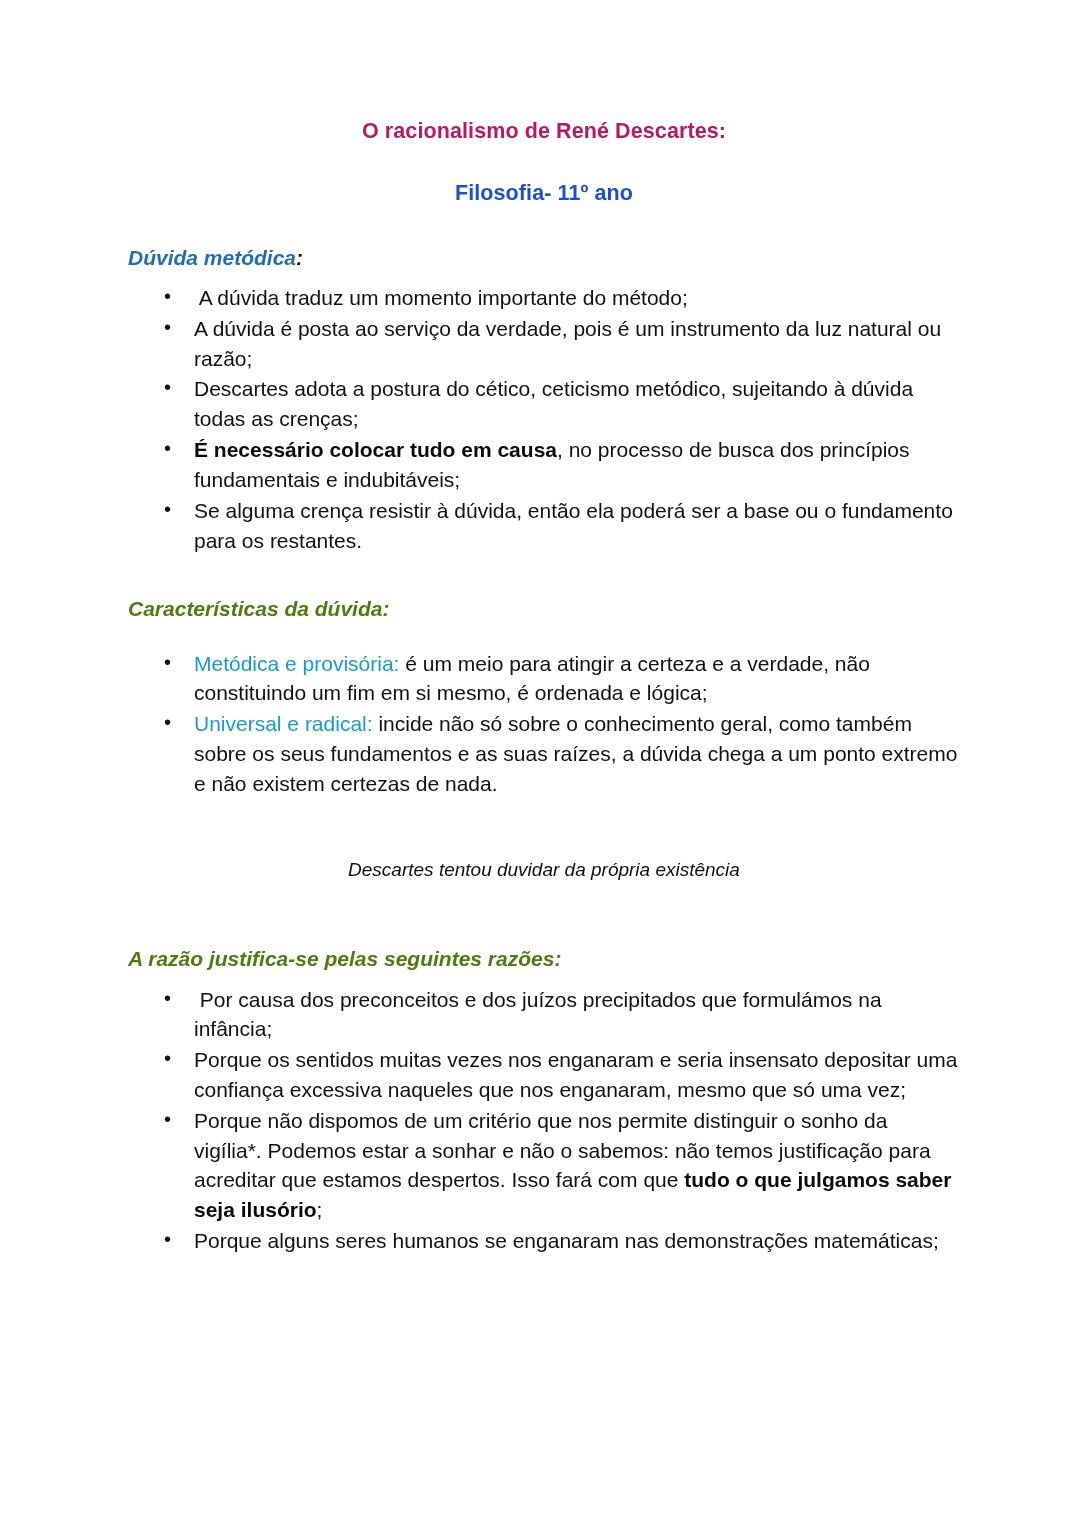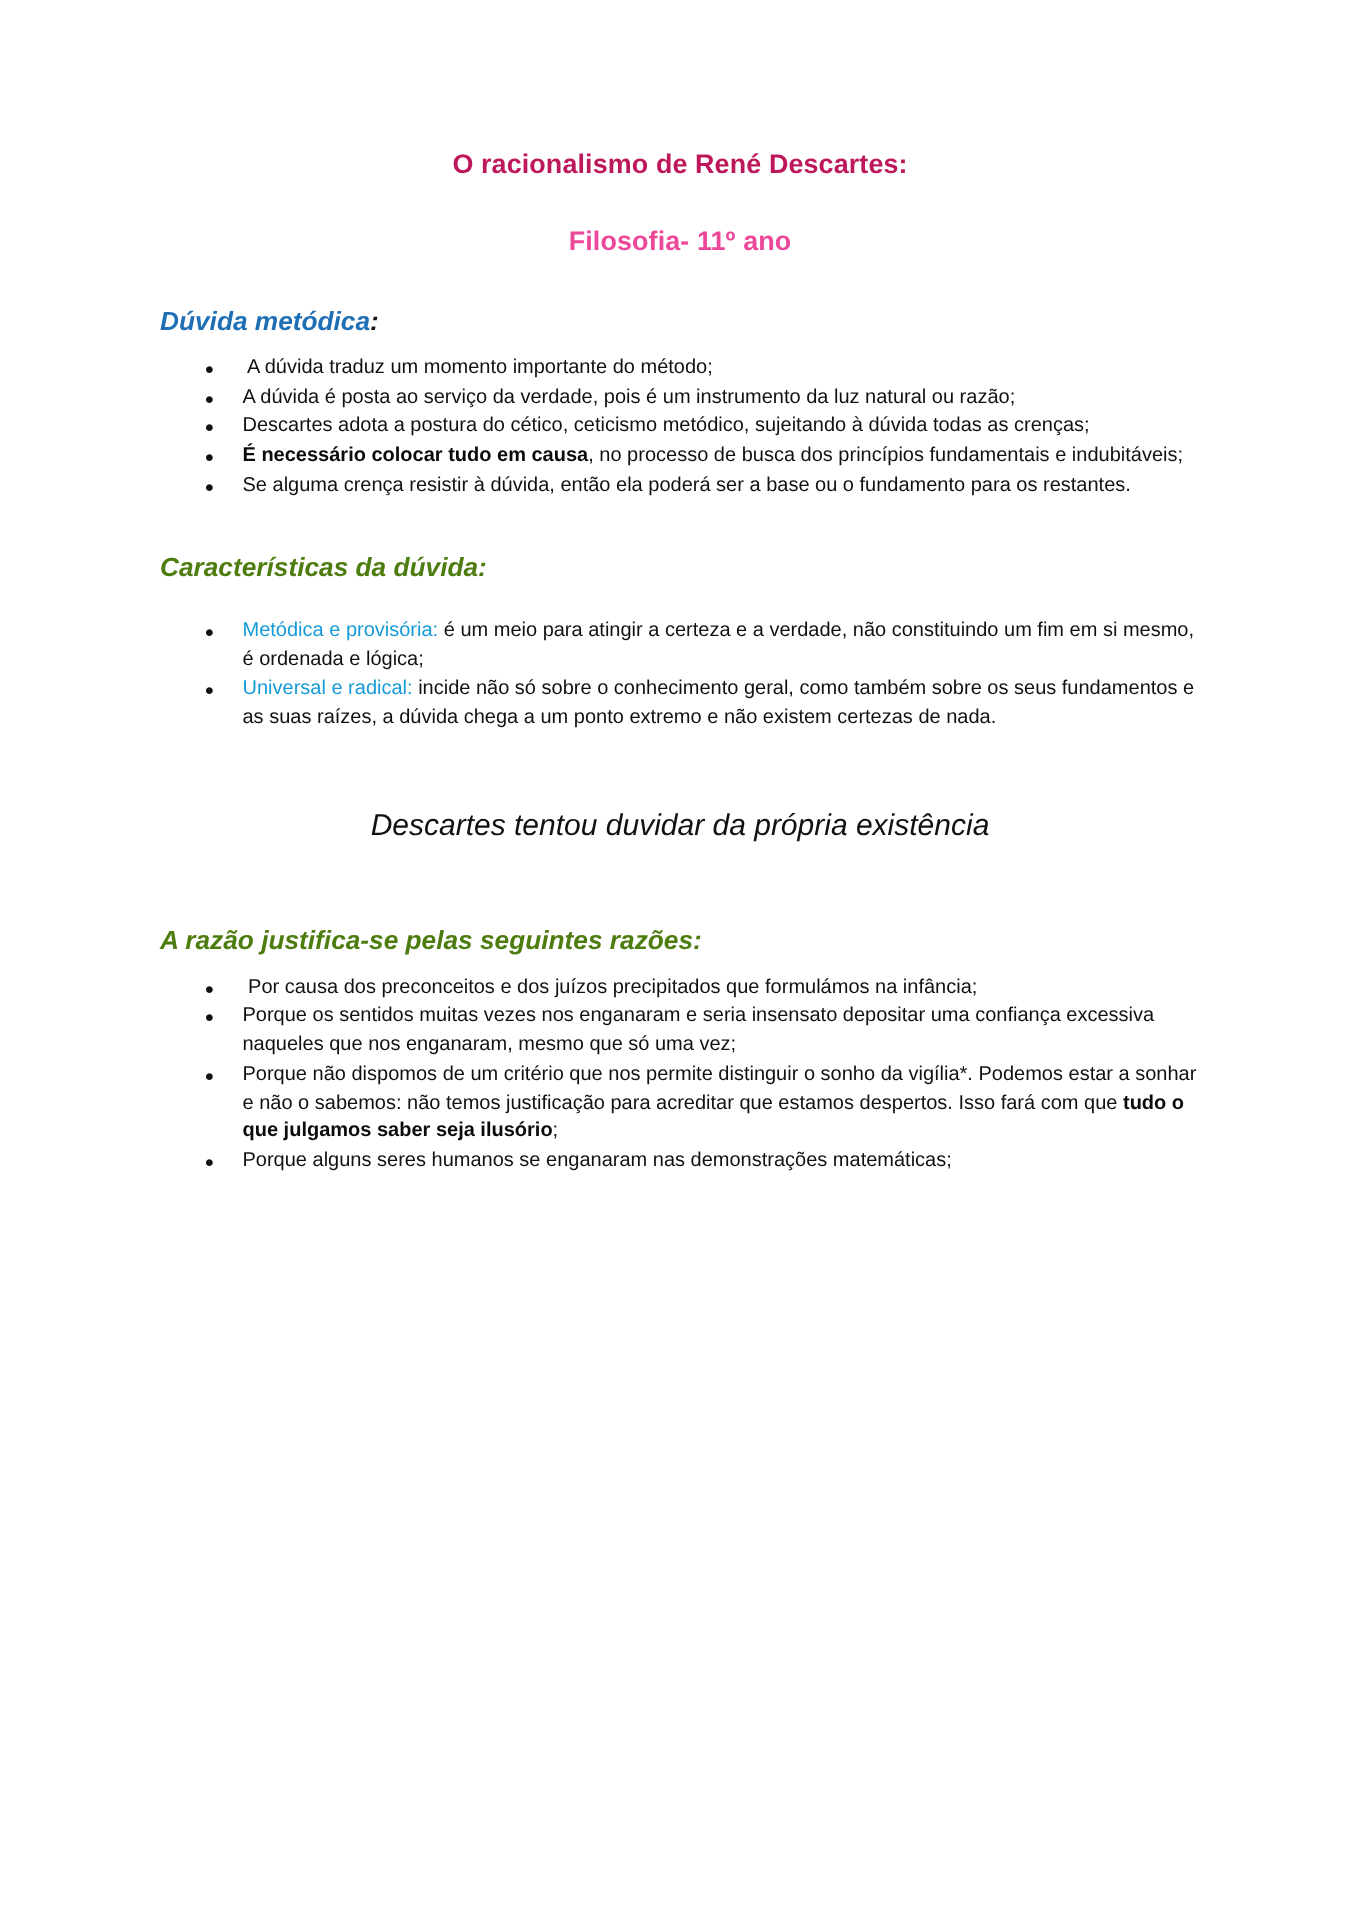--- a/index.html
+++ b/index.html
@@ -31,21 +31,21 @@
     font-weight: bold;
     color: #be185d;
     line-height: 1.25;
     margin: 0;
     letter-spacing: 0.1px;
   }
   .doc-subtitle {
     text-align: center;
     font-size: 21.5px;
     font-weight: bold;
-    color: #ec4899;
+    color: #1d4ed8;
     line-height: 1.25;
     margin: 35px 0 0 0;
     letter-spacing: 0.1px;
   }
 
   
   .section-heading {
     font-size: 21px;
     font-weight: bold;
     line-height: 1.3;
@@ -64,21 +64,21 @@
     list-style: none;
     margin: 0;
     padding: 0;
   }
   ul.bullets.tight   { margin-top: 12px; }
   ul.bullets.loose   { margin-top: 26px; }
 
   ul.bullets > li {
     position: relative;
     padding-left: 66px;
-    font-size: 16px;
+    font-size: 21px;
     line-height: 1.42;
     color: #111111;
     margin: 0 0 1px 0;
     max-width: 770px;
   }
   ul.bullets > li::before {
     content: "\2022";
     position: absolute;
     left: 36px;
     top: -1px;
@@ -93,21 +93,21 @@
 
   span.label-teal {
     color: #159BD7;
     font-weight: normal;
   }
 
   
   .note-italic {
     text-align: center;
     font-style: italic;
-    font-size: 24px;
+    font-size: 19px;
     color: #111111;
     margin: 58px 0 0 0;
     line-height: 1.4;
   }
 
   .gap-block { height: 62px; }
 </style>
 </head>
 <body>
 

